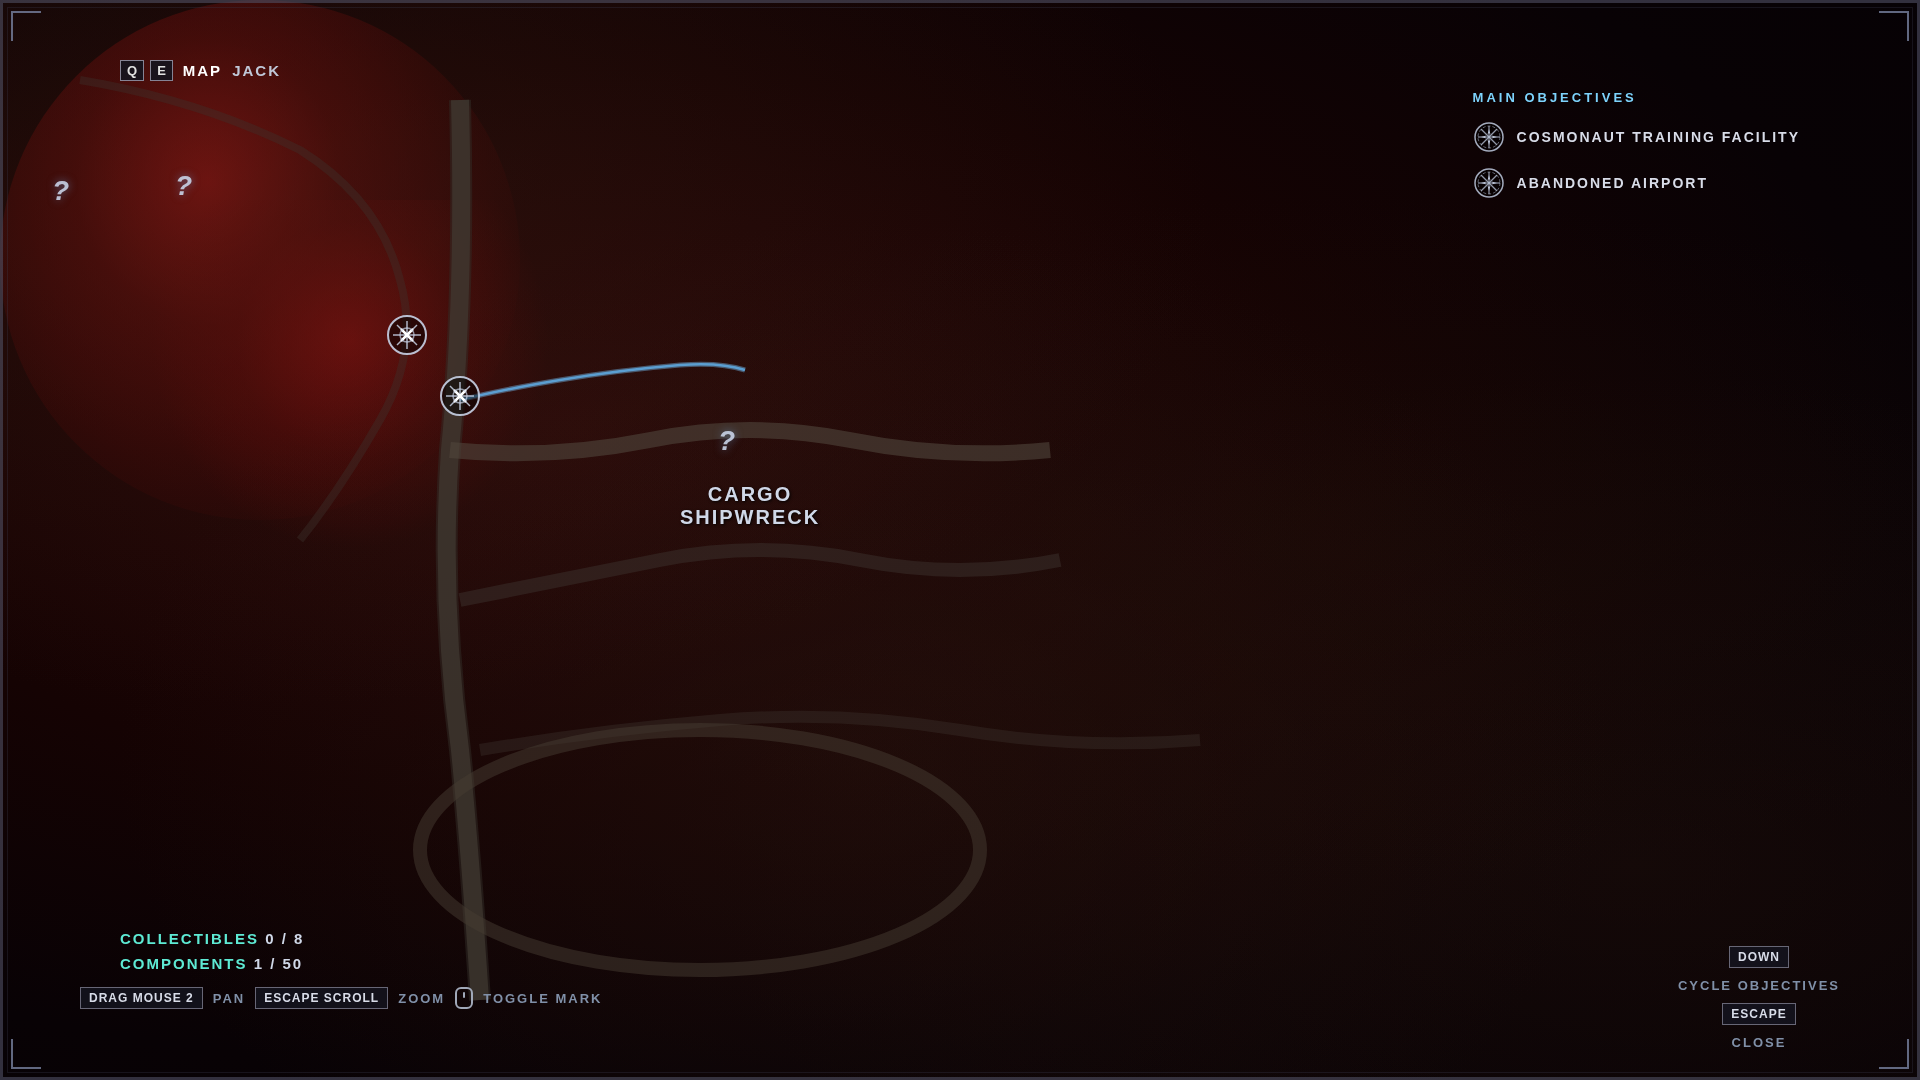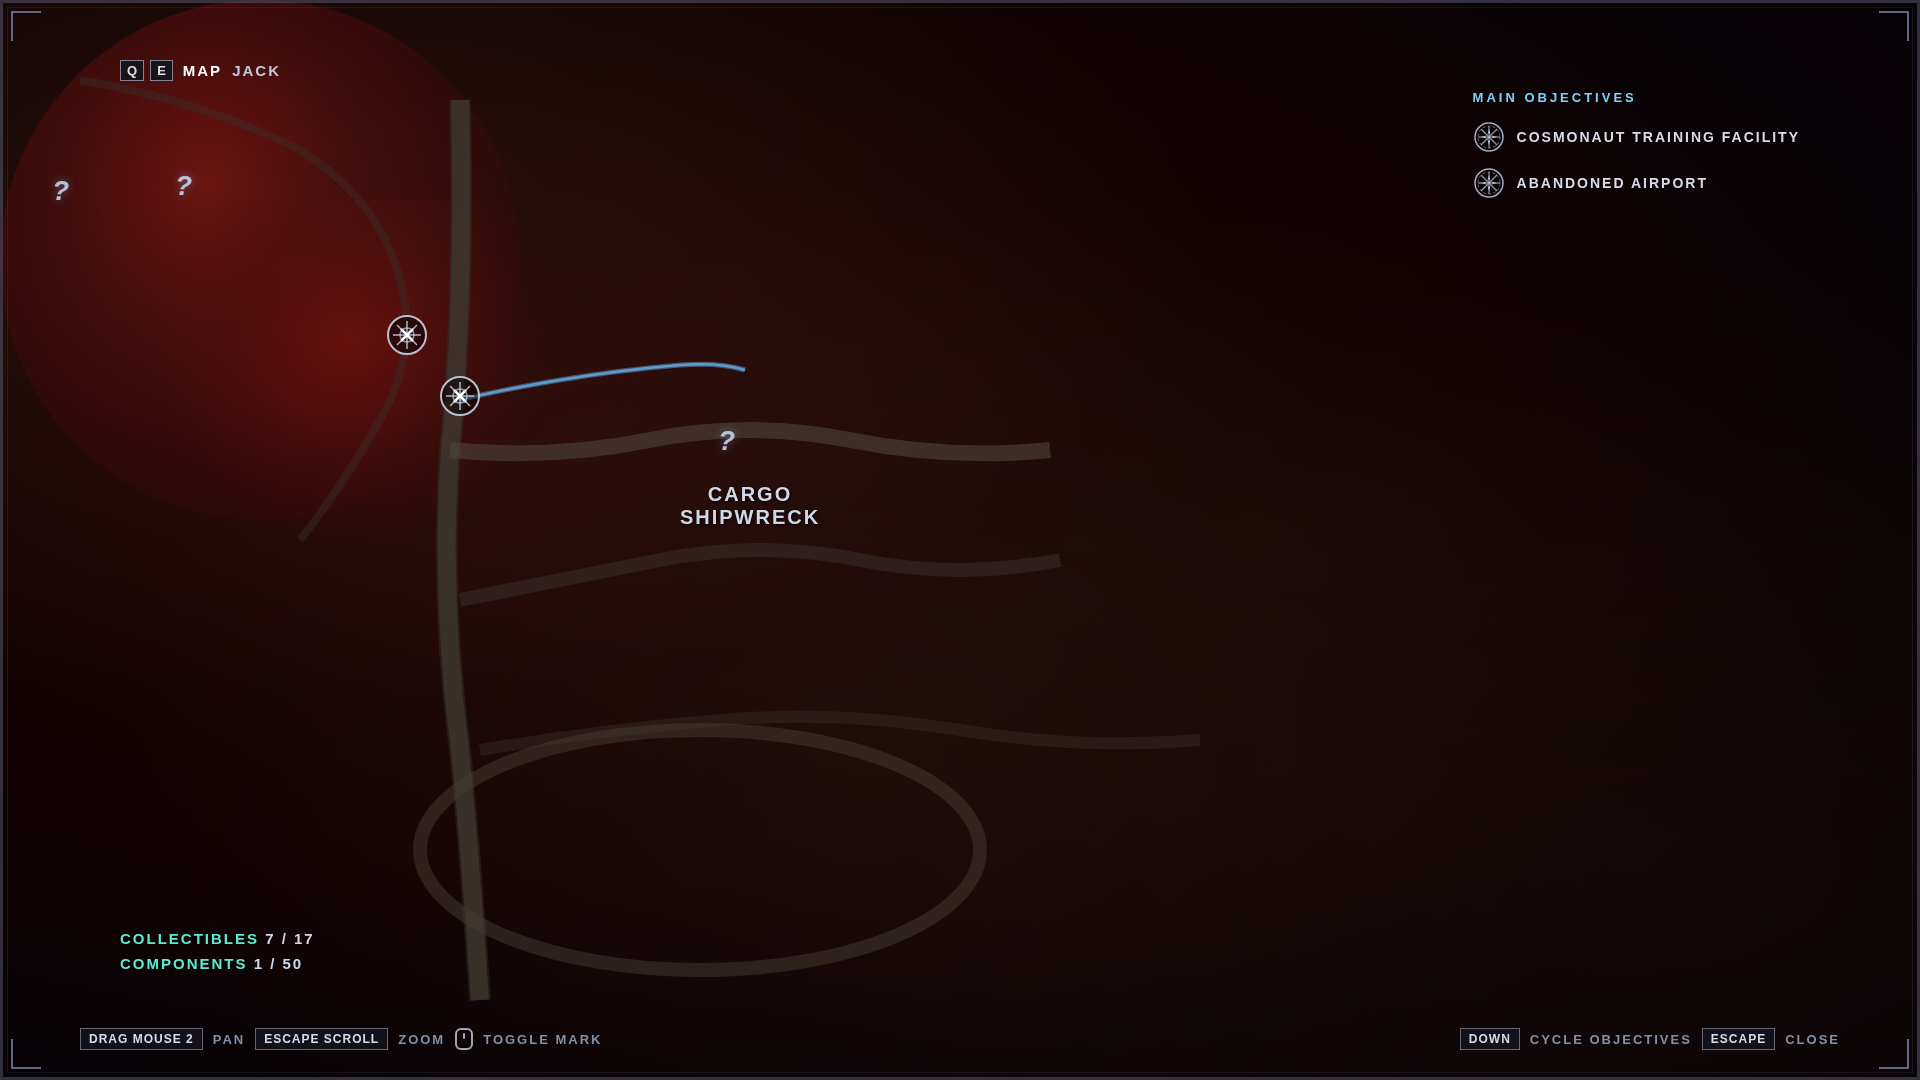--- a/index.html
+++ b/index.html
@@ -257,20 +257,21 @@
     .controls-left {
       display: flex;
       align-items: center;
       gap: 10px;
     }
 
     .controls-right {
       display: flex;
       align-items: center;
       gap: 10px;
+      flex-direction: column;
     }
 
     .ctrl-badge {
       background: rgba(20,20,30,0.85);
       border: 1px solid rgba(160,160,180,0.6);
       color: #d8dce8;
       font-size: 12px;
       font-weight: bold;
       padding: 3px 8px;
       letter-spacing: 1px;
@@ -421,21 +422,21 @@
       </svg>
     </div>
     <span class="objective-text">ABANDONED AIRPORT</span>
   </div>
 </div>
 
 <div class="bottom-stats">
   <div class="stat-row">
     <span class="stat-label">COLLECTIBLES</span>
     <span class="stat-label">  </span>
-    <span class="stat-value">7 / 17</span>
+    <span class="stat-value">0 / 8</span>
   </div>
   <div class="stat-row">
     <span class="stat-label">COMPONENTS</span>
     <span class="stat-label">  </span>
     <span class="stat-value">1 / 50</span>
   </div>
 </div>
 
 <div class="bottom-controls">
   <div class="controls-left">

